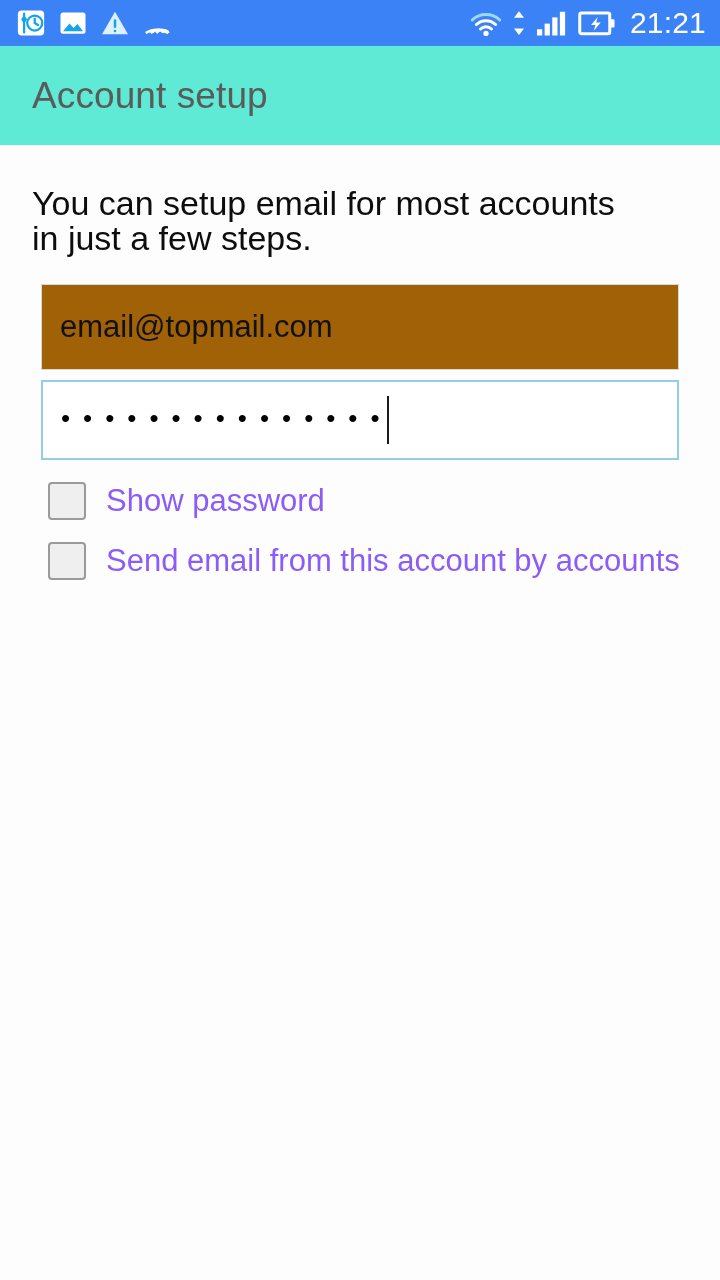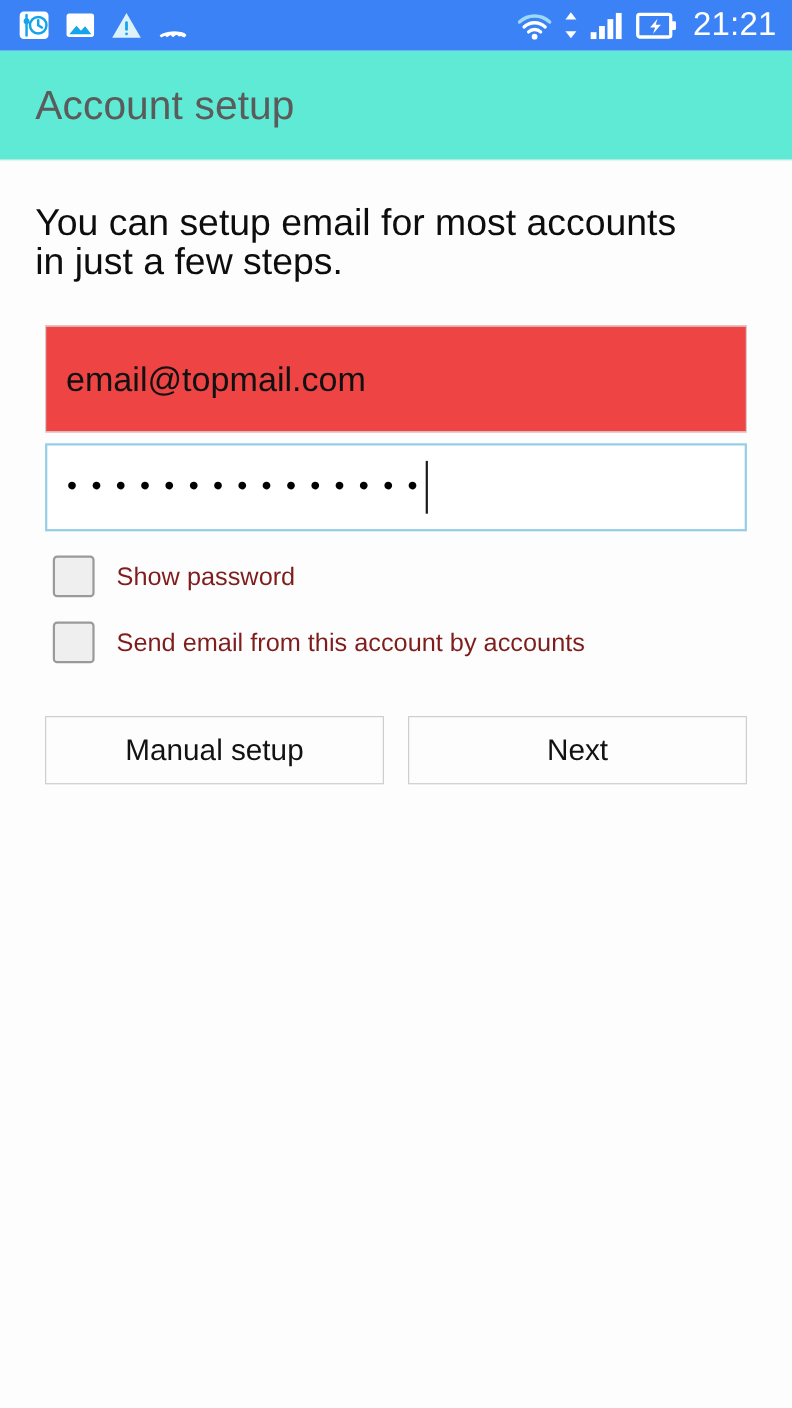--- a/index.html
+++ b/index.html
@@ -83,28 +83,28 @@
     max-width: 600px;
   }
 
   .field-wrap {
     padding: 0 40px 0 41px;
   }
 
   .text-field {
     box-sizing: border-box;
     width: 638px;
-    height: 97px;
-    margin-top: 40px;
+    height: 86px;
+    margin-top: 28px;
     display: flex;
     align-items: center;
     padding-left: 18px;
     font-size: 31px;
     color: #111111;
-    background: #ef4444;
+    background: #a16207;
     border: 1px solid #d8d8d8;
   }
 
   .text-field.focused {
     background: #ffffff;
     border: 2px solid #93cde8;
     margin-top: 10px;
     height: 80px;
   }
 
@@ -137,22 +137,22 @@
     width: 38px;
     height: 38px;
     min-width: 38px;
     box-sizing: border-box;
     border: 2px solid #9a9a9a;
     border-radius: 4px;
     background: #efefef;
   }
   .check-label {
     margin-left: 20px;
-    font-size: 23px;
-    color: #7f1d1d;
+    font-size: 31px;
+    color: #8b5cf6;
     white-space: nowrap;
   }
 
   
   .button-row {
     display: flex;
     padding: 0 41px;
     margin-top: 48px;
     gap: 22px;
   }
@@ -275,18 +275,14 @@
   <div class="check-row">
     <span class="checkbox"></span>
     <span class="check-label">Show password</span>
   </div>
 
   <div class="check-row second">
     <span class="checkbox"></span>
     <span class="check-label">Send email from this account by accounts</span>
   </div>
 
-  <div class="button-row">
-    <button class="btn">Manual setup</button>
-    <button class="btn">Next</button>
-  </div>
 
 </div>
 
 </body></html>

